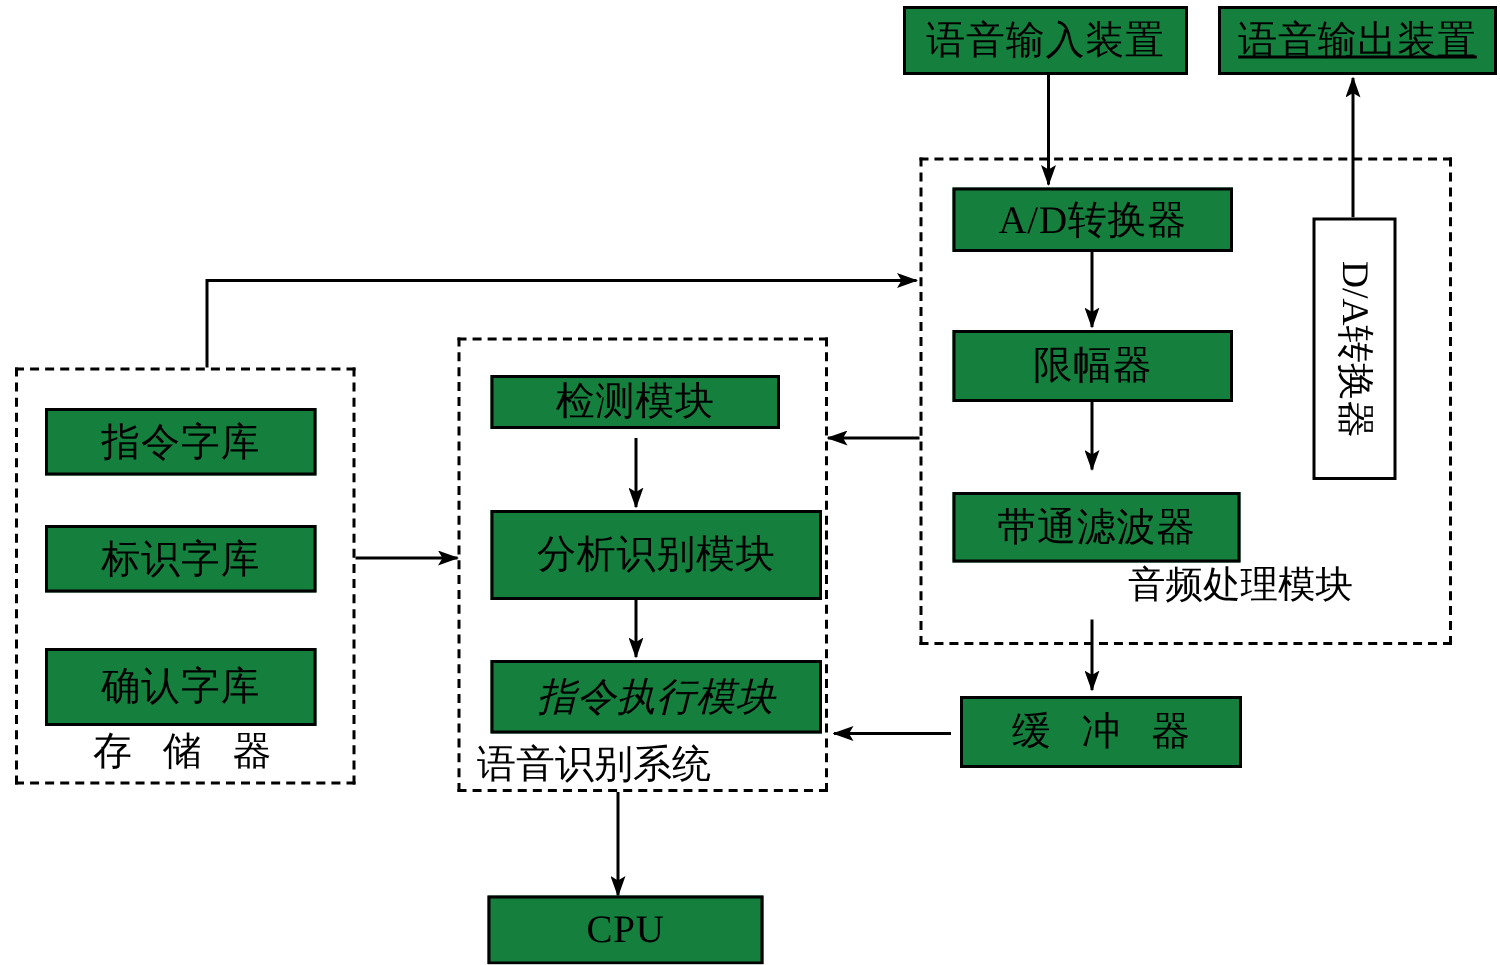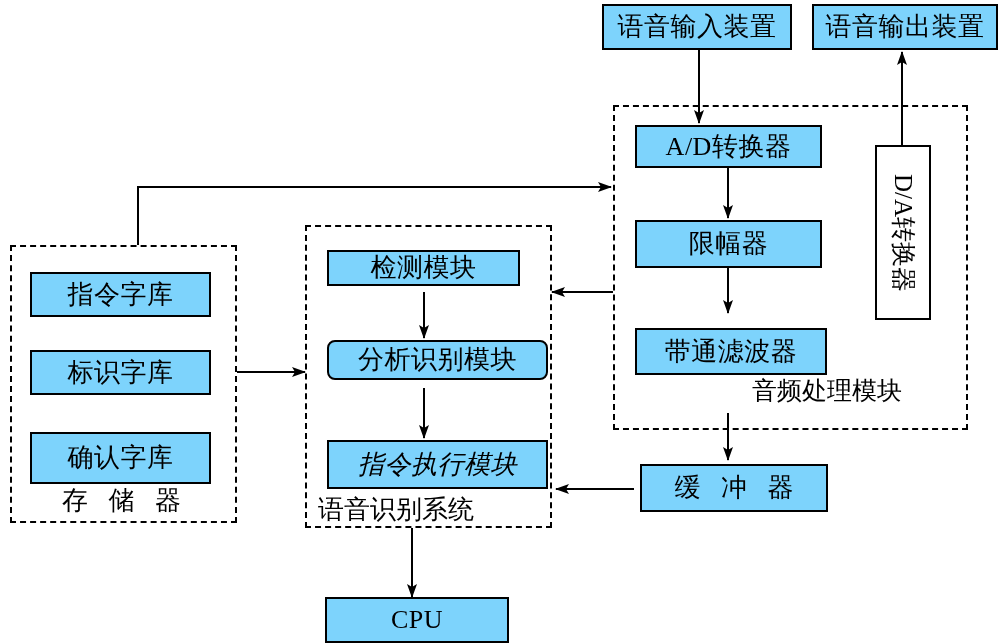--- a/index.html
+++ b/index.html
@@ -22,21 +22,21 @@
     left: 0;
     top: 0;
     width: 1000px;
     height: 643px;
     pointer-events: none;
   }
   .box {
     position: absolute;
     box-sizing: border-box;
     border: 2px solid #000;
-    background: #7dd3fc;
+    background: #15803d;
     display: flex;
     align-items: center;
     justify-content: center;
     color: #000;
     letter-spacing: 0.5px;
     white-space: nowrap;
     line-height: 1;
     text-align: center;
   }
   .group {
@@ -106,21 +106,21 @@
 
     <line x1="424" y1="292" x2="424" y2="338" stroke="#000" stroke-width="2" marker-end="url(#arrowhead)"></line>
 
     <line x1="424" y1="388" x2="424" y2="438" stroke="#000" stroke-width="2" marker-end="url(#arrowhead)"></line>
 
     <line x1="412" y1="528" x2="412" y2="597" stroke="#000" stroke-width="2" marker-end="url(#arrowhead)"></line>
   </svg>
 
   <div class="box f26" style="left:602px; top:4px; width:190px; height:46px;">语音输入装置</div>
 
-  <div class="box f26" style="left:812px; top:4px; width:186px; height:46px;">语音输出装置</div>
+  <div class="box f26" style="left:812px; top:4px; width:186px; height:46px;text-decoration:underline;">语音输出装置</div>
 
   <div class="group" style="left:613px; top:105px; width:355px; height:325px;"></div>
 
   <div class="box f26" style="left:635px; top:125px; width:187px; height:43px;">A/D转换器</div>
 
   <div class="box f26" style="left:635px; top:220px; width:187px; height:48px;">限幅器</div>
 
   <div class="box f26" style="left:635px; top:328px; width:192px; height:47px;">带通滤波器</div>
 
   <div class="vbox" style="left:875px; top:145px; width:56px; height:175px;">
@@ -138,21 +138,21 @@
   <div class="box f26" style="left:30px; top:350px; width:181px; height:45px;">标识字库</div>
 
   <div class="box f26" style="left:30px; top:432px; width:181px; height:52px;">确认字库</div>
 
   <div class="group-label f26 spaced" style="left:55px; top:488px;">存 储 器</div>
 
   <div class="group" style="left:305px; top:225px; width:247px; height:303px;"></div>
 
   <div class="box f26" style="left:327px; top:250px; width:193px; height:36px;">检测模块</div>
 
-  <div class="box f26" style="left:327px; top:340px; width:221px; height:40px;border-radius:8px;">分析识别模块</div>
+  <div class="box f26" style="left:327px; top:340px; width:221px; height:60px;">分析识别模块</div>
 
   <div class="box f26" style="left:327px; top:440px; width:221px; height:49px;font-style:italic;">指令执行模块</div>
 
   <div class="group-label f26" style="left:318px; top:497px;">语音识别系统</div>
 
   <div class="box f26" style="left:325px; top:597px; width:184px; height:46px;
               font-family:'Liberation Serif', serif;">CPU</div>
 
 </div>
 

